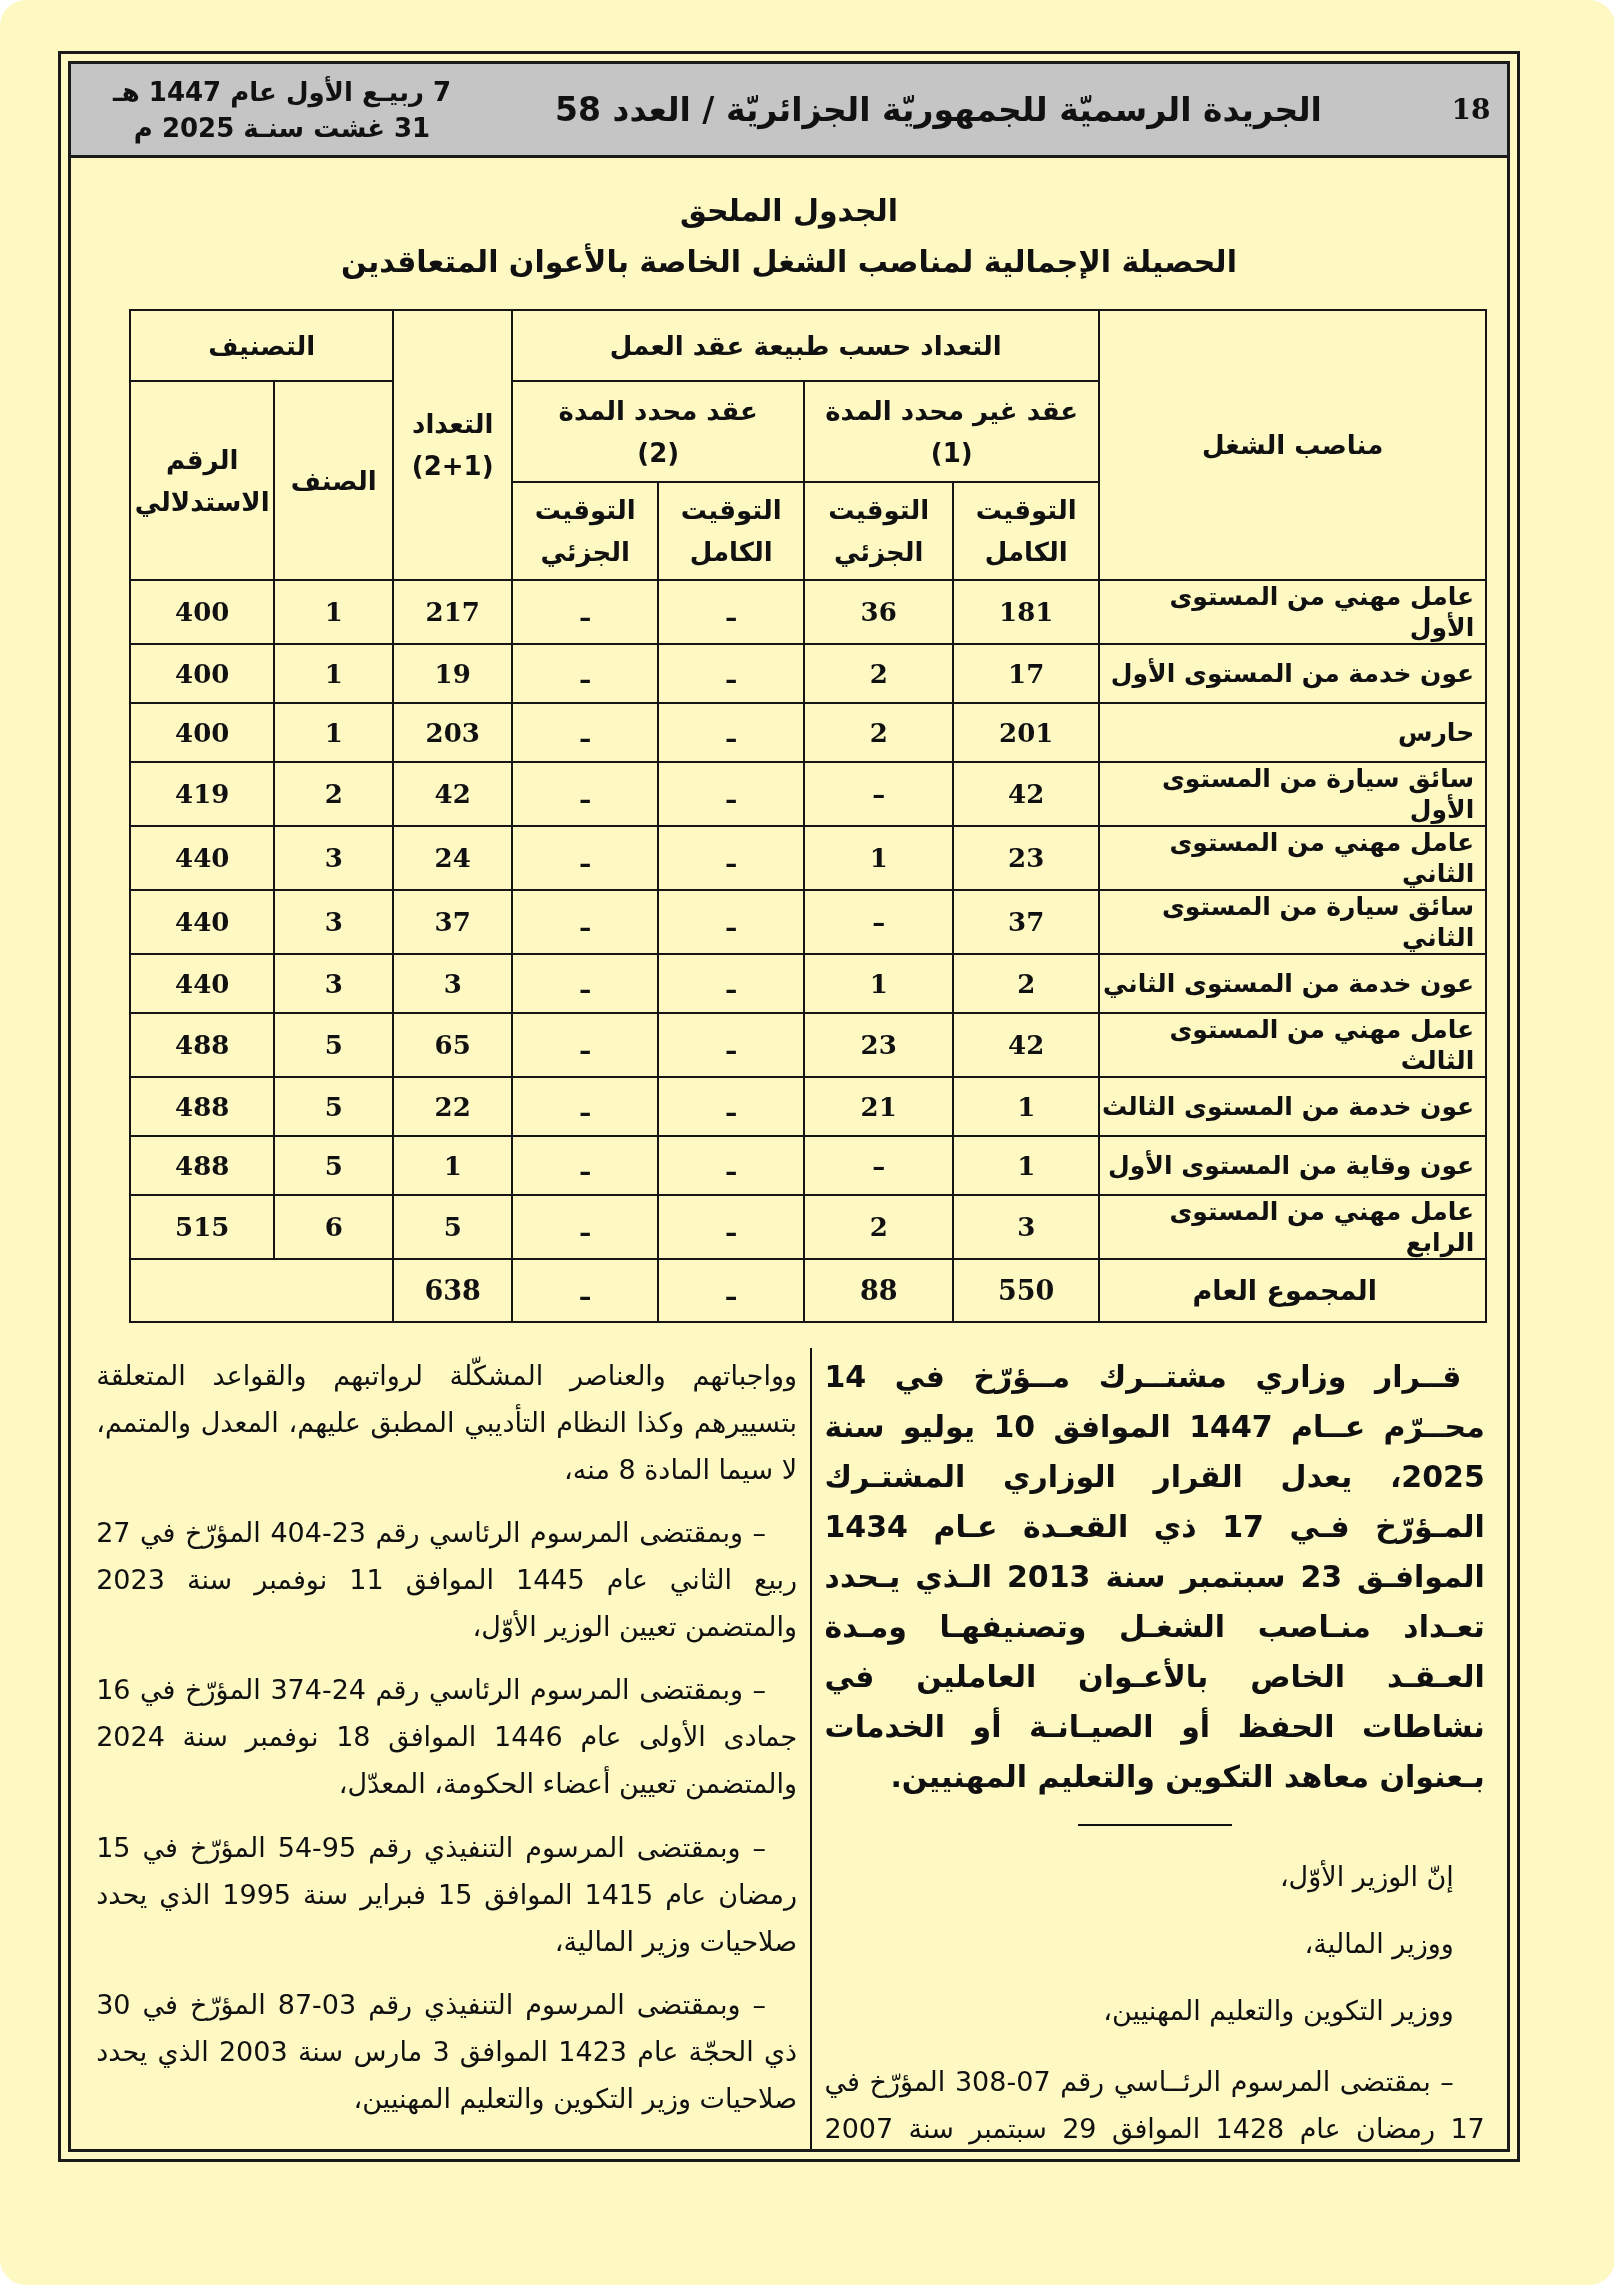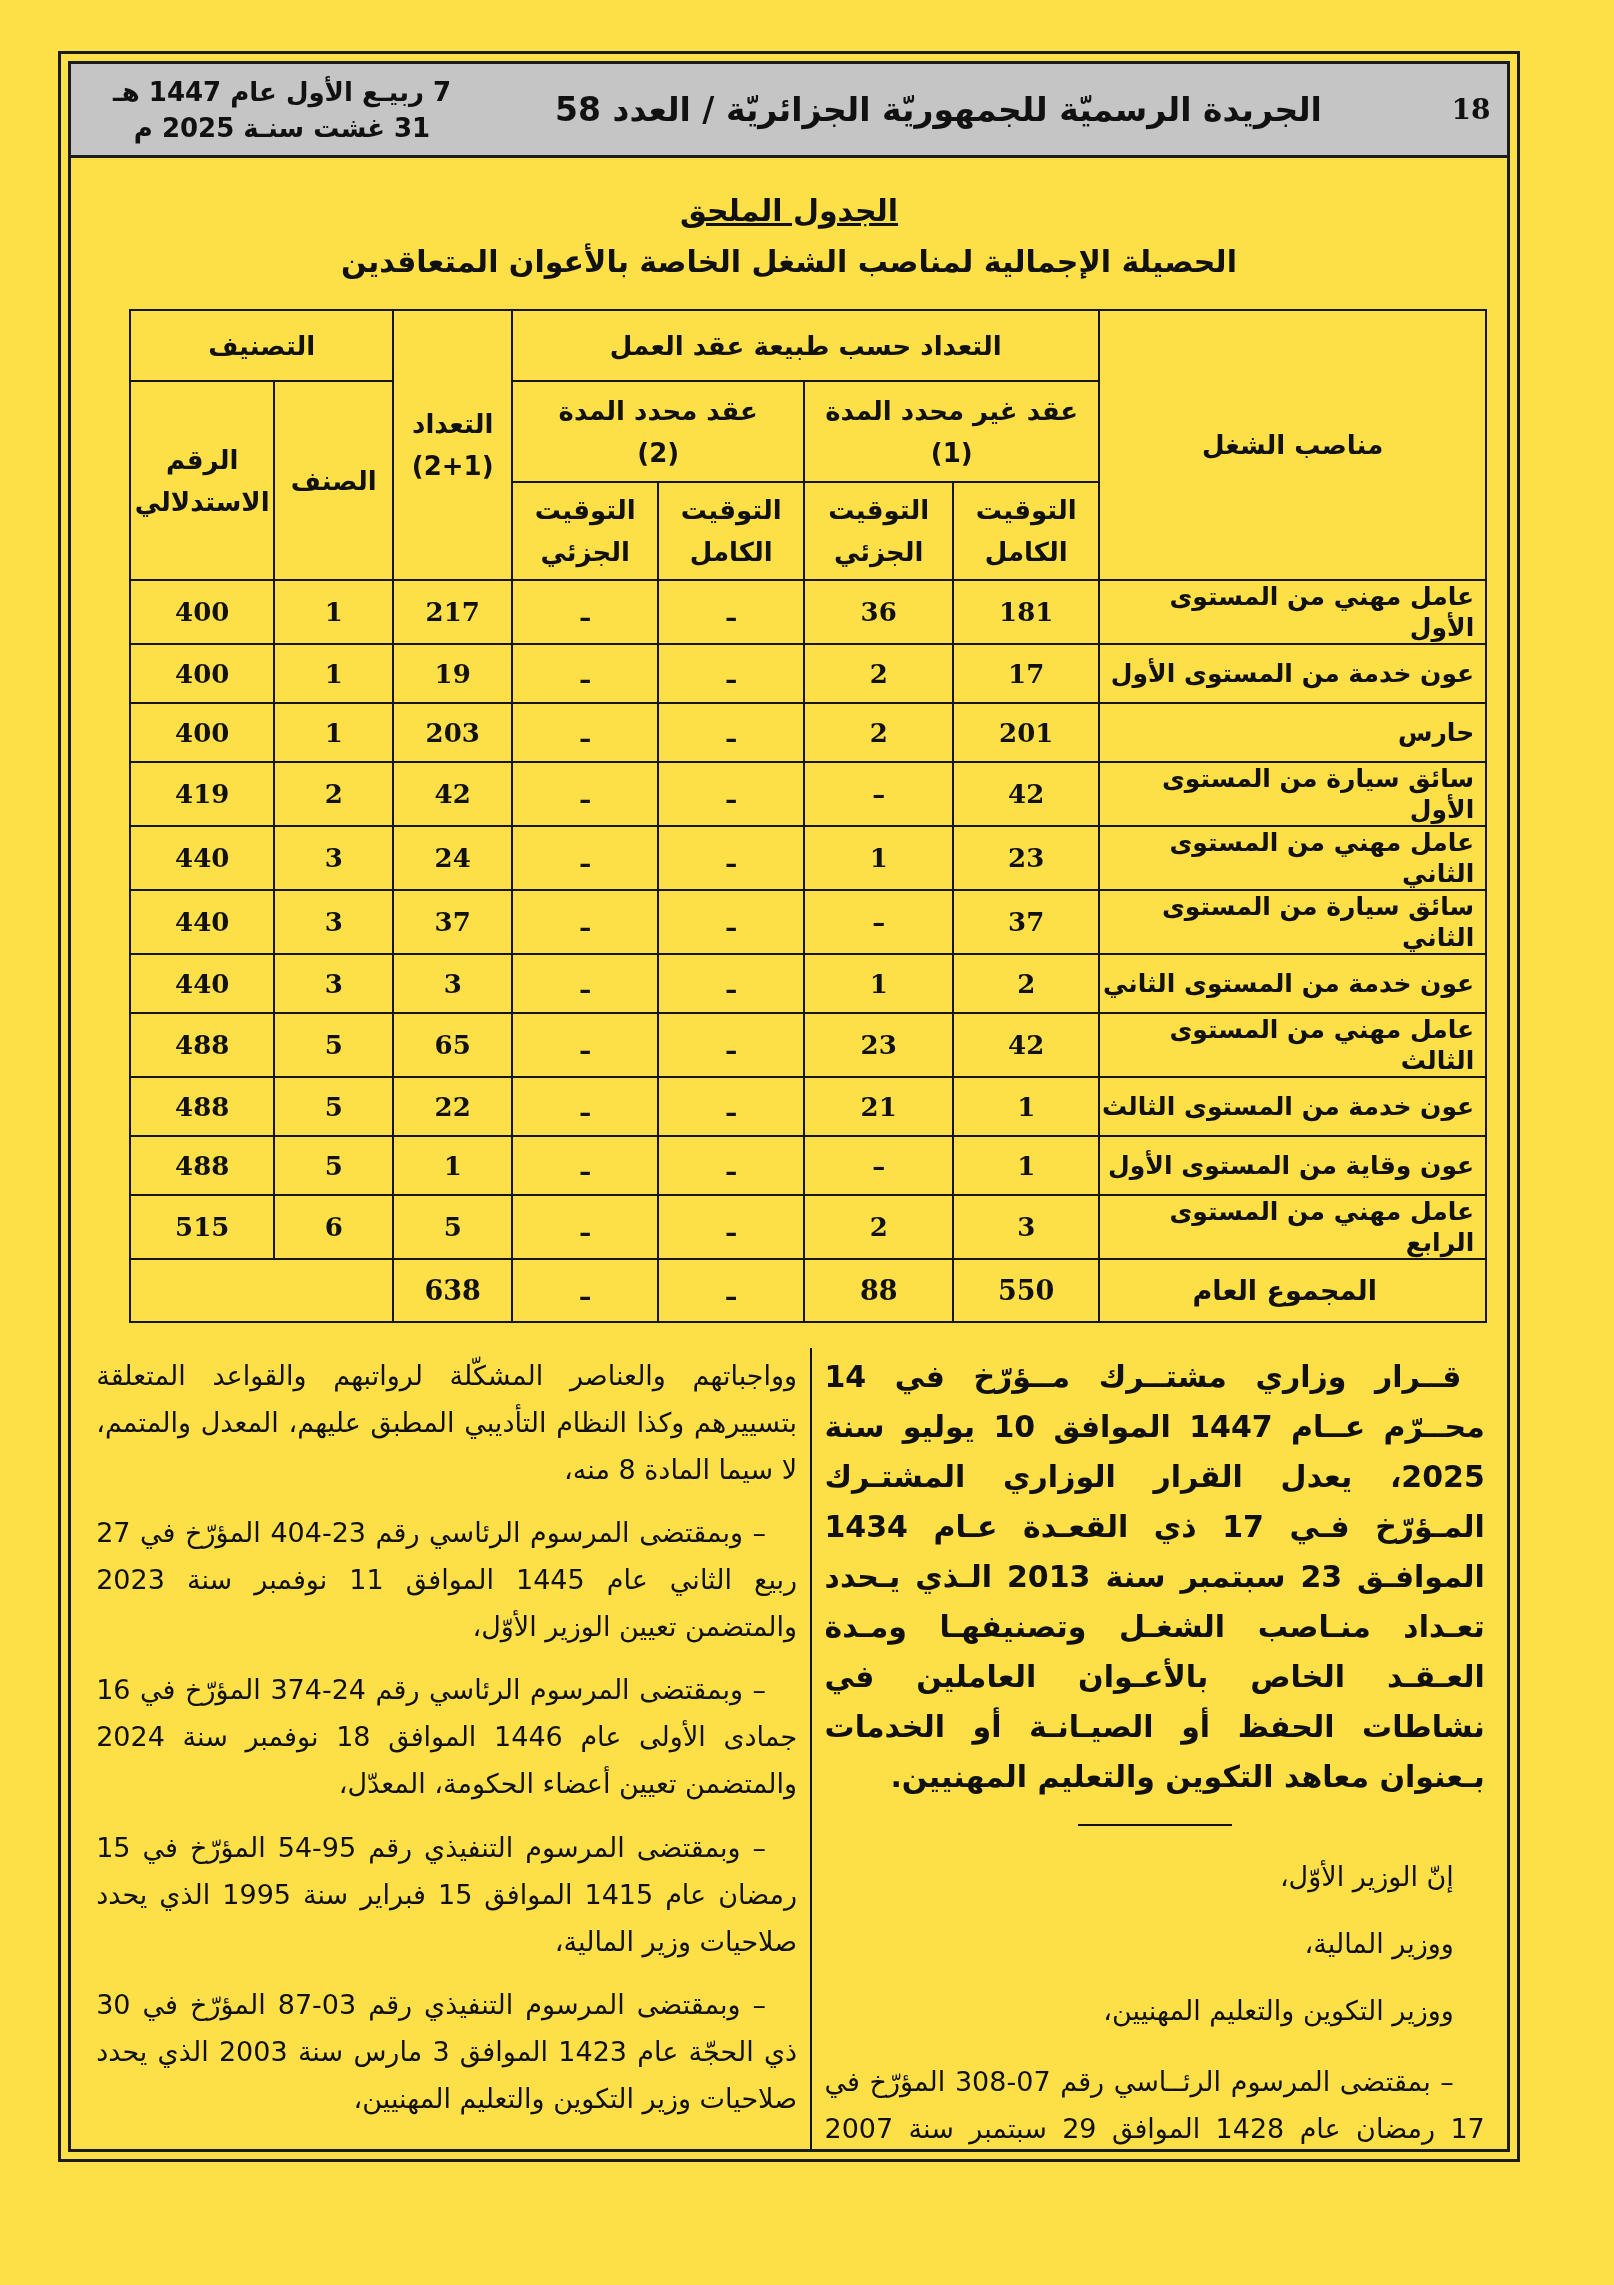--- a/index.html
+++ b/index.html
@@ -1,32 +1,32 @@
 <!DOCTYPE html>
 <html lang="ar" style="font-size:14.5px"><head>
 <meta charset="utf-8">
 <style>
   html,body{margin:0;padding:0;background:#ffffff;}
-  .page{position:relative;width:1615px;height:2285px;background:#fde047;color:#111;
-        font-family:"DejaVu Sans",sans-serif;overflow:hidden;}
+  .page{position:relative;width:1615px;height:2285px;background:#fef9c3;color:#111;
+        font-family:"DejaVu Sans",sans-serif;overflow:hidden;border-radius:26px;}
   .outer-frame{position:absolute;left:58px;top:51px;width:1462px;height:2111px;
         border:3.6px solid #1b1b1b;box-sizing:border-box;}
   .inner-frame{position:absolute;inset:7.2px;border:3.6px solid #1b1b1b;overflow:hidden;}
 
   
   .band{height:94px;background:#c5c5c5;border-bottom:3.6px solid #1b1b1b;
         display:flex;align-items:center;direction:ltr;padding:0 16.3px;box-sizing:border-box;}
   .band-dates{width:389px;text-align:center;font-weight:bold;font-size:26px;line-height:36px;direction:rtl;}
   .band-title{flex:1;text-align:center;font-weight:bold;font-size:33px;direction:rtl;}
   .band-page{width:81px;text-align:right;font-weight:bold;font-size:28px;
         font-family:"DejaVu Serif",serif;padding-left:9px;}
 
   
   .annex{text-align:center;font-weight:bold;direction:rtl;}
-  .annex .t1{margin-top:33px;font-size:30px;line-height:40px;text-decoration:underline;}
+  .annex .t1{margin-top:33px;font-size:30px;line-height:40px;}
   .annex .t2{margin-top:11px;font-size:30px;line-height:40px;}
   .annex .t3{margin-top:9px;font-size:30px;line-height:40px;}
 
   
   table.annex-table{border-collapse:collapse;table-layout:fixed;direction:rtl;
         margin:27px 20px 0 58px;width:1355px;}
   .annex-table th,.annex-table td{border:2.7px solid #151515;font-weight:bold;
         text-align:center;vertical-align:middle;padding:0;box-sizing:border-box;}
   .annex-table th{font-size:26px;line-height:36px;}
   .annex-table .two-line{line-height:42px;}

